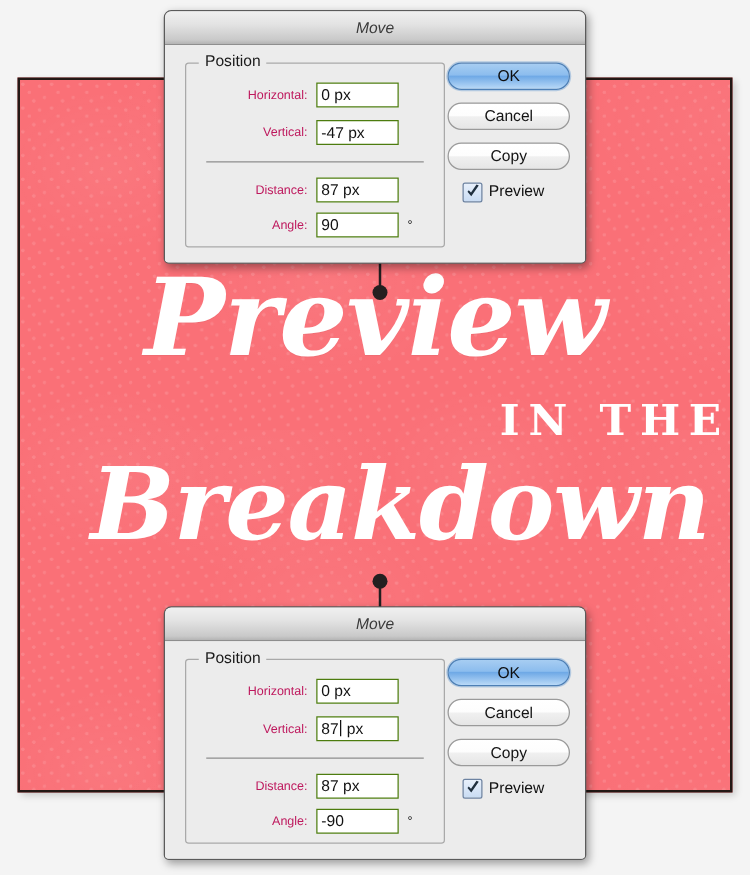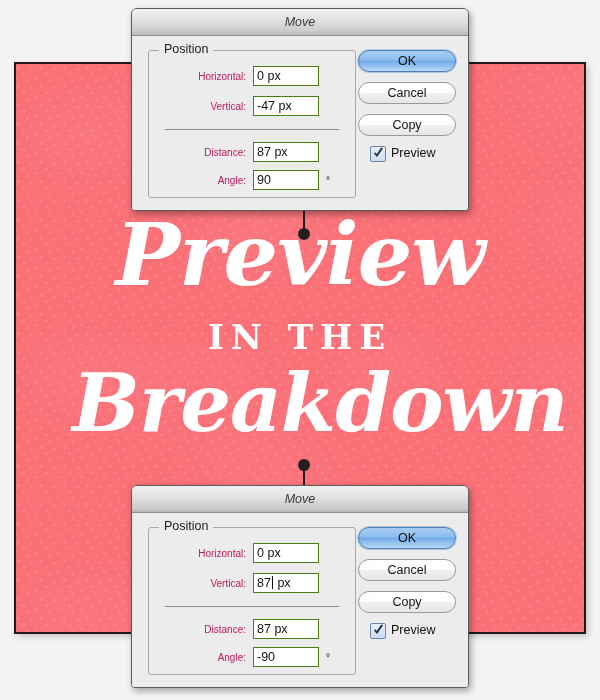--- a/index.html
+++ b/index.html
@@ -66,20 +66,21 @@
     letter-spacing: -1px;
     text-shadow: 0 1px 0 rgba(0,0,0,0.04);
   }
   .art-slab {
     font-family: "DejaVu Serif", serif;
     font-weight: bold;
     font-size: 34px;
     letter-spacing: 7px;
     margin-top: 20px;
     margin-bottom: 6px;
+    text-align: right;
   }
   .art-script-2 {
     font-family: "DejaVu Serif", serif;
     font-style: italic;
     font-weight: bold;
     font-size: 80px;
     line-height: 1.0;
     letter-spacing: -1px;
     margin-left: 40px;
   }

